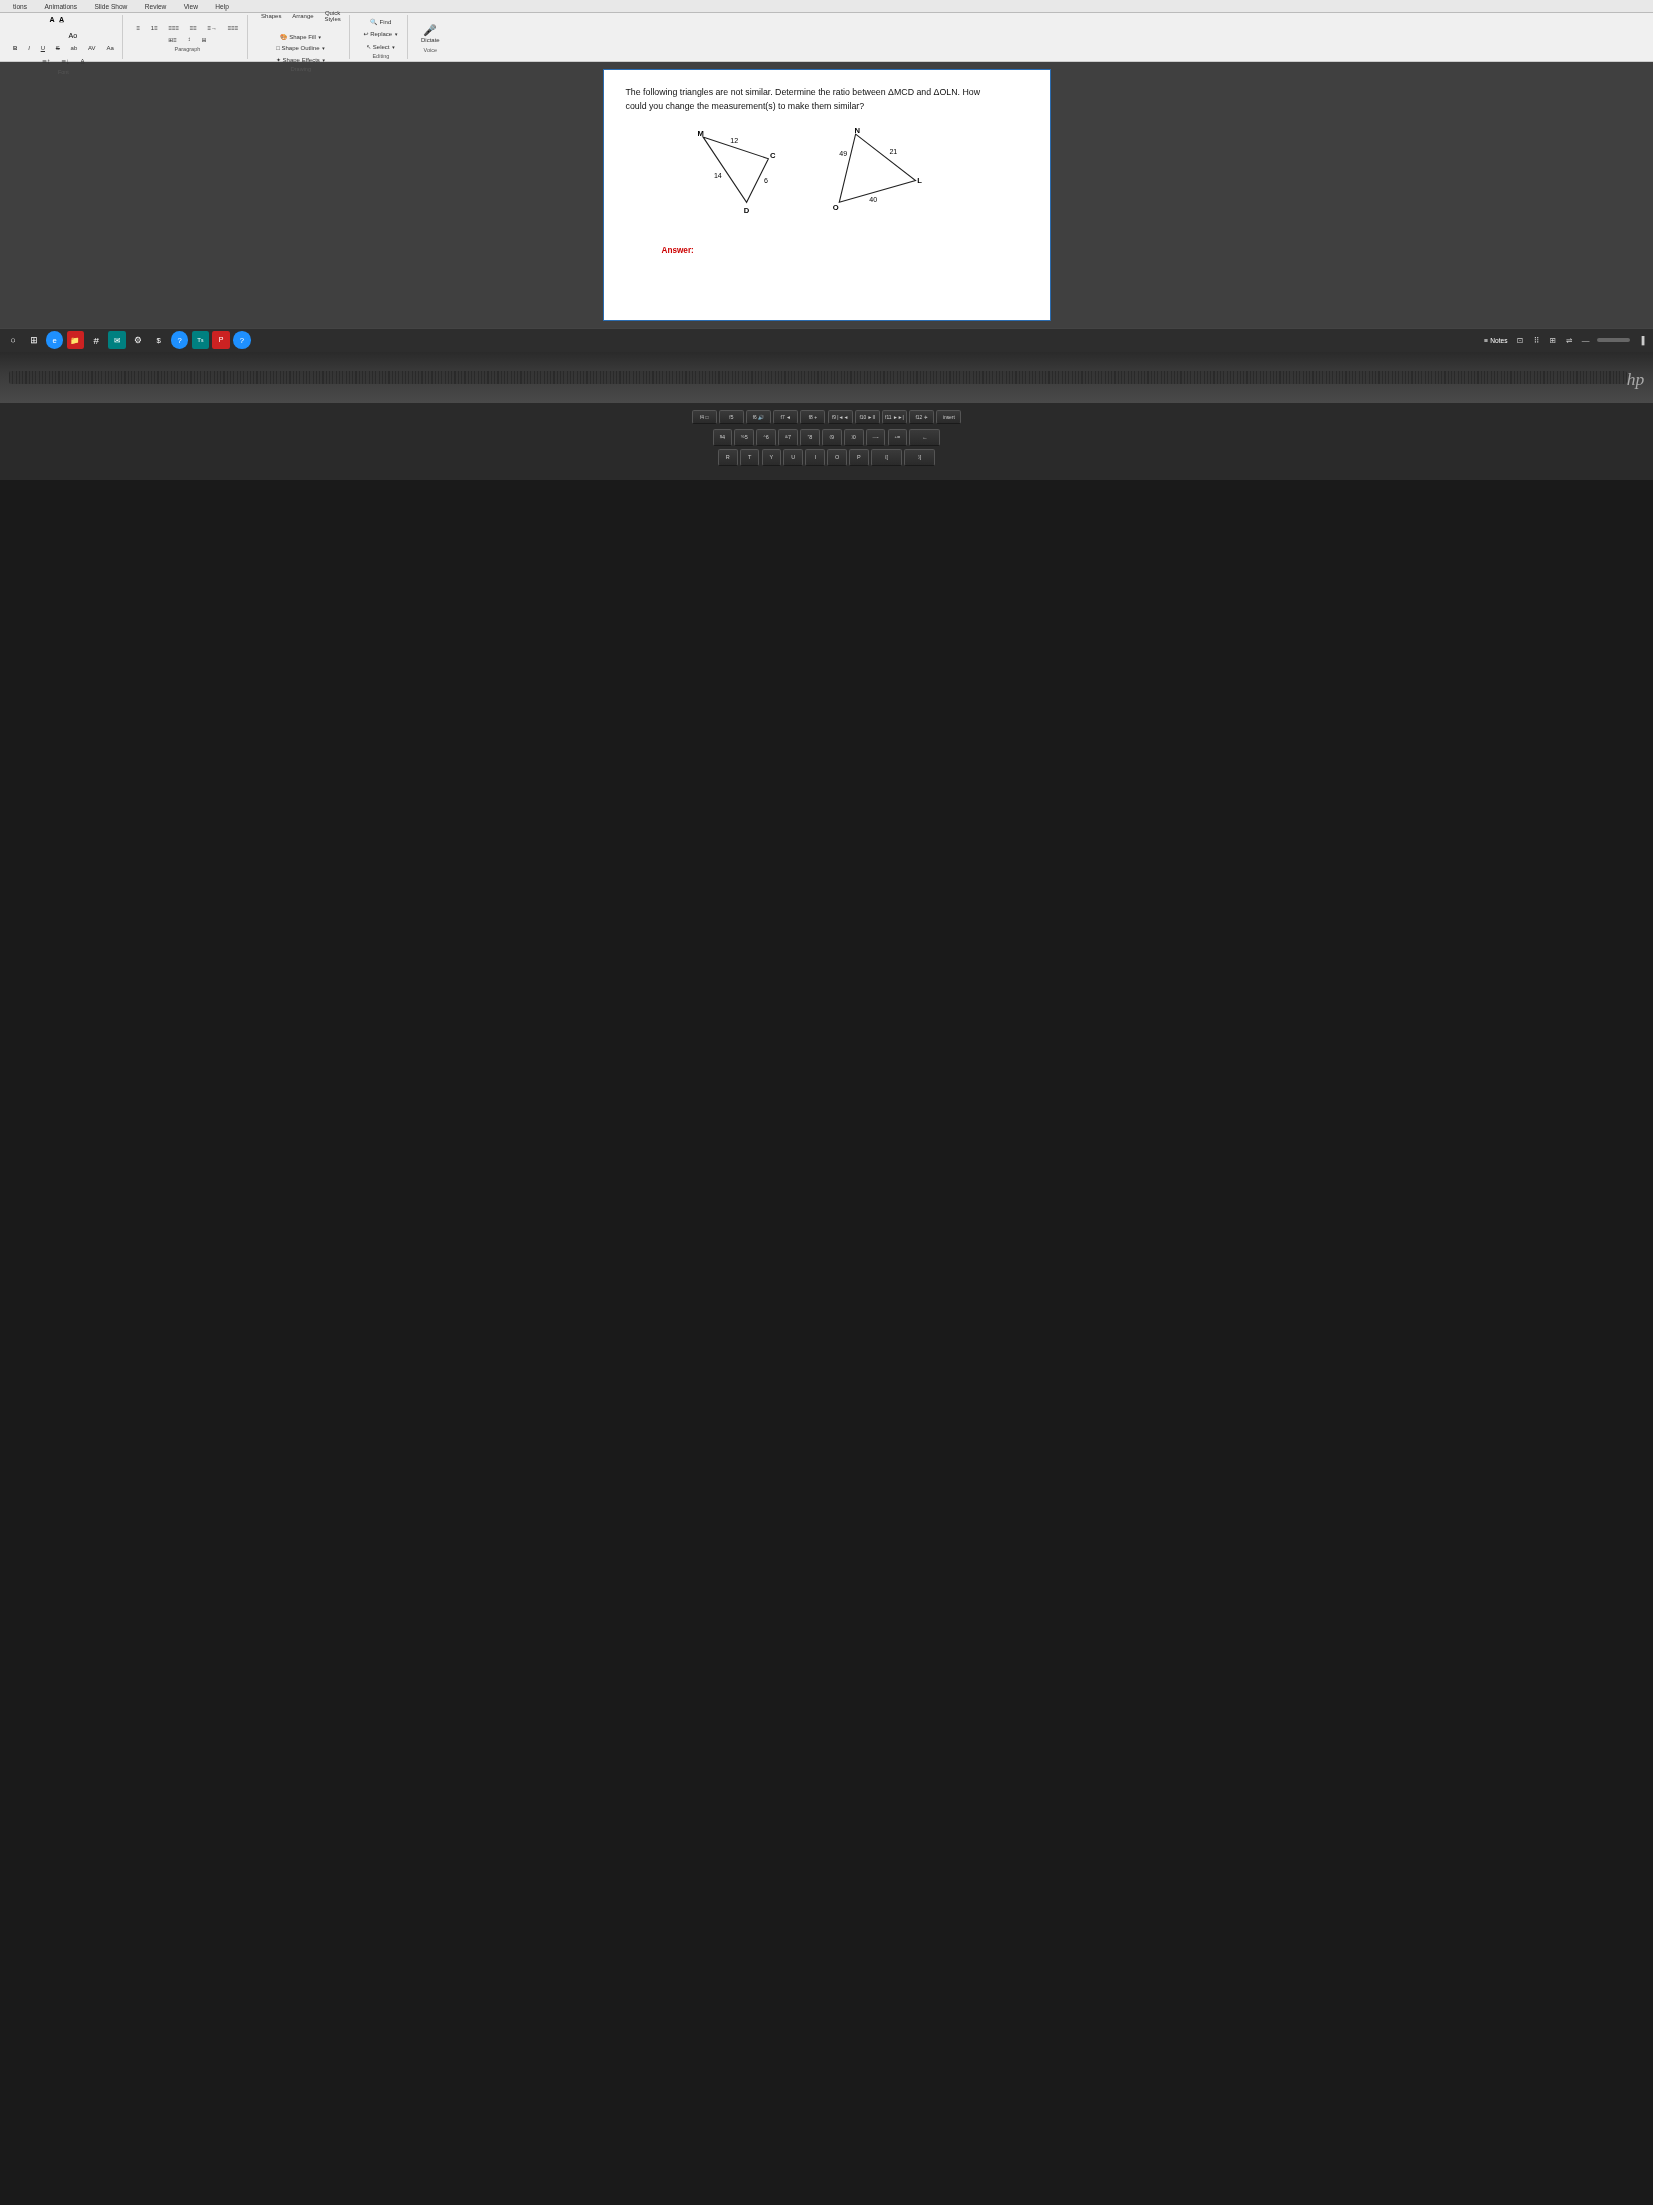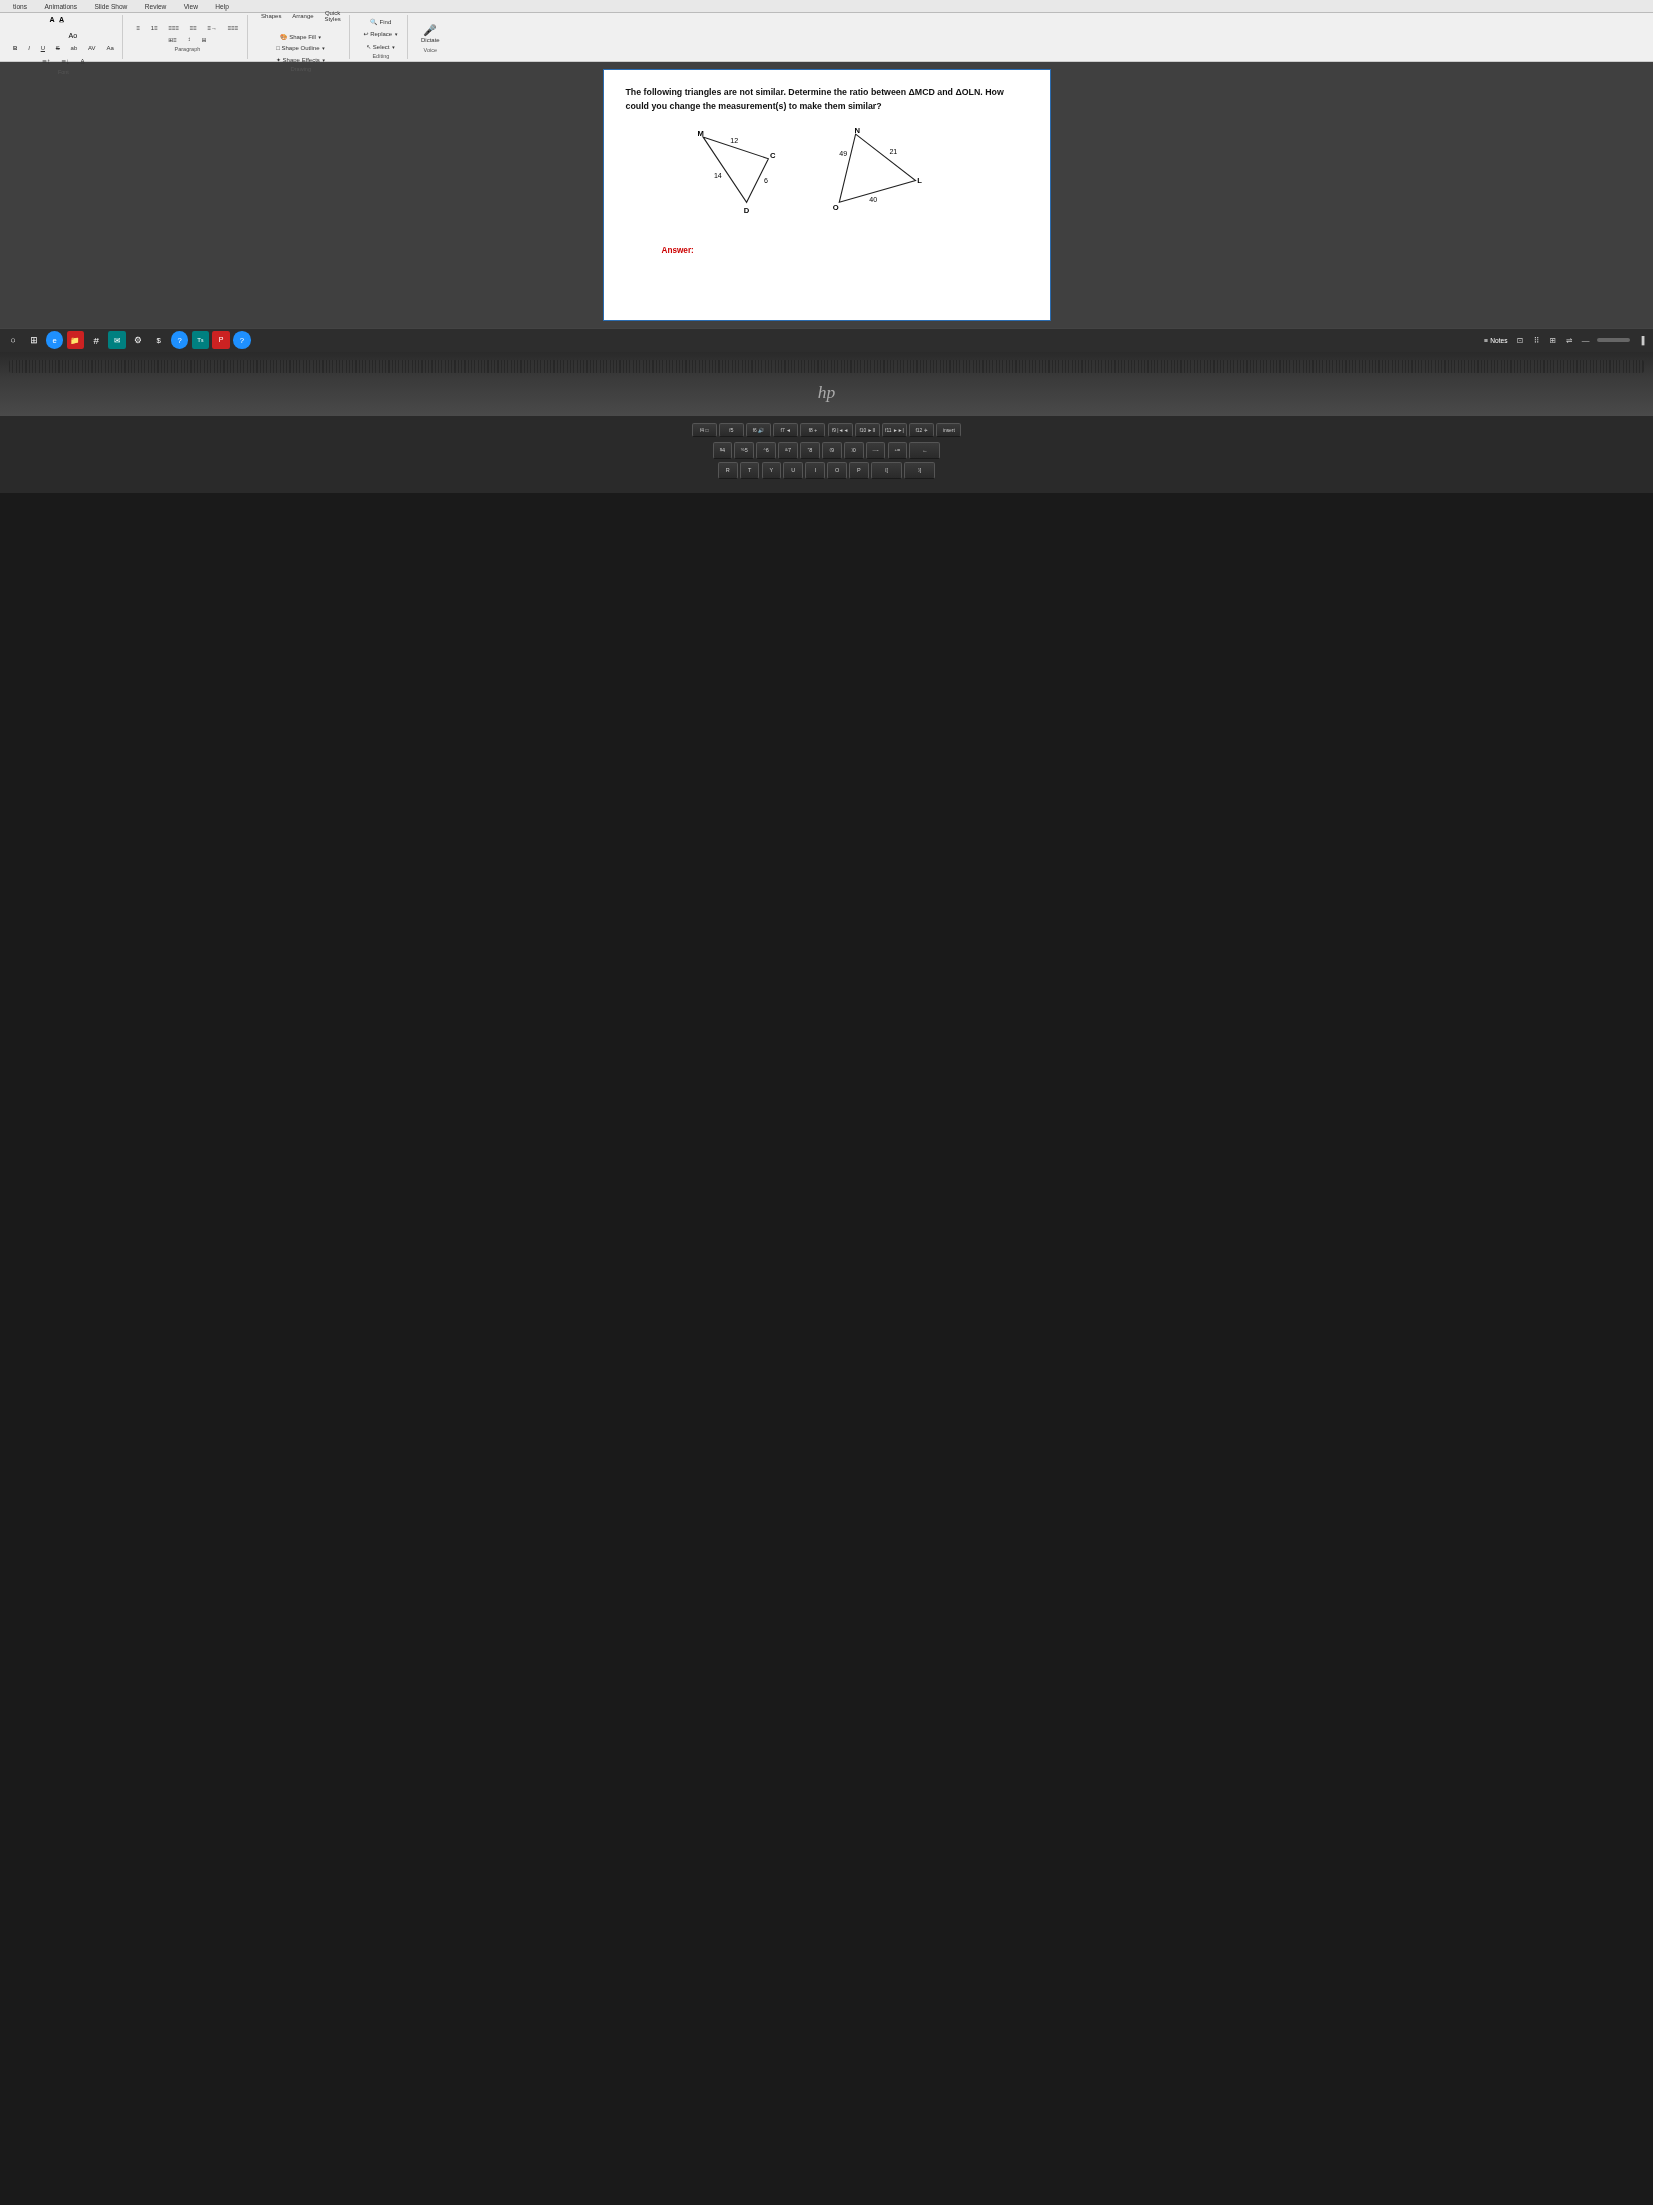--- a/index.html
+++ b/index.html
@@ -87,21 +87,21 @@
       background: white;
       width: 448px;
       min-height: 252px;
       padding: 16.4px 22px;
       border: 1.6px solid #2b6cb0;
       position: relative;
     }
 
     .slide-question {
       font-size: 8.8px;
-      font-weight: 700;
+      font-weight: 400;
       color: #111;
       margin-bottom: 13px;
       line-height: 1.5;
     }
 
     .diagram-area {
       position: relative;
       height: 109px;
       margin: 5.5px 0 11px 33px;
     }
@@ -178,21 +178,21 @@
       color: #ccc;
       font-size: 7.7px;
       border-radius: 1.6px;
     }
 
     
     .laptop-bezel {
       background: linear-gradient(180deg, #2a2a2a 0%, #3a3a3a 40%, #4a4a4a 100%);
       padding: 8.8px;
       display: flex;
-      flex-direction: column;
+      flex-direction: row;
       align-items: center;
       justify-content: center;
     }
 
     .laptop-logo {
       font-size: 15.3px;
       color: #ccc;
       font-style: italic;
       font-weight: 300;
       text-align: center;

